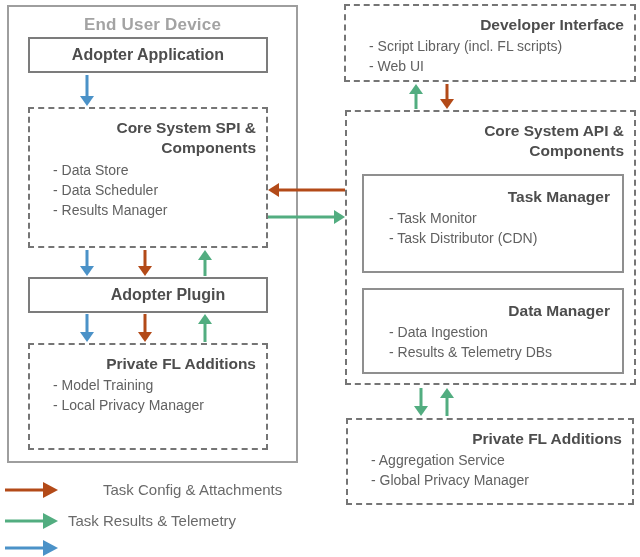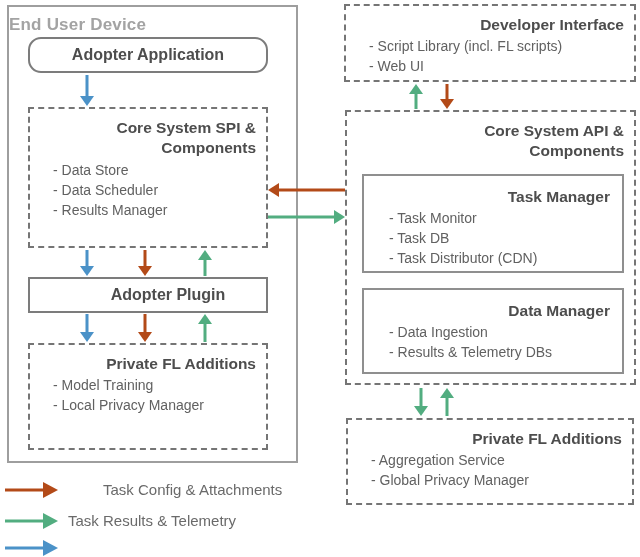--- a/index.html
+++ b/index.html
@@ -20,20 +20,21 @@
     border: 2px solid #9e9e9e;
     background: transparent;
   }
   .dashed-box { border: 2px dashed #757575; }
   .solid-box  { border: 2px solid #7c7c7c; }
   .inner-solid-box { border: 2px solid #8f8f8f; }
   .device-title {
     position: absolute;
     width: 100%;
     top: 8px;
+    text-align: center;
     font-weight: 700;
     font-size: 17px;
     color: #a3a3a3;
     letter-spacing: .2px;
   }
   .center-label {
     display: flex;
     align-items: center;
     justify-content: center;
     font-weight: 700;
@@ -113,21 +114,21 @@
 </style>
 </head>
 <body>
 
 <div class="canvas">
 
   <div class="box outer-box" style="left:7px; top:5px; width:291px; height:458px;">
     <div class="device-title">End User Device</div>
   </div>
 
-  <div class="box solid-box center-label" style="left:28px; top:37px; width:240px; height:36px;border-radius:13px;">
+  <div class="box solid-box center-label" style="left:28px; top:37px; width:240px; height:36px;">
     <span>Adopter Application</span>
   </div>
 
   <div class="varrow down c-blue" style="left:80px; top:75px; height:31px;">
     <div class="shaft"></div>
     <div class="head"></div>
   </div>
 
   <div class="box dashed-box pad" style="left:28px; top:107px; width:240px; height:141px;">
     <div class="box-title">Core System SPI &amp;
@@ -196,21 +197,20 @@
 
   <div class="box dashed-box" style="left:345px; top:110px; width:291px; height:275px; padding:9px 10px;">
     <div class="box-title">Core System API &amp;
 Components</div>
   </div>
 
   <div class="box inner-solid-box" style="left:362px; top:174px; width:262px; height:99px; padding:11px 12px;">
     <div class="box-title">Task Manager</div>
     <div class="box-items">
       <div class="box-item">- Task Monitor</div>
-      <div class="box-item">- Task DB</div>
       <div class="box-item">- Task Distributor (CDN)</div>
     </div>
   </div>
 
   <div class="box inner-solid-box" style="left:362px; top:288px; width:262px; height:86px; padding:11px 12px;">
     <div class="box-title">Data Manager</div>
     <div class="box-items">
       <div class="box-item">- Data Ingestion</div>
       <div class="box-item">- Results &amp; Telemetry DBs</div>
     </div>

